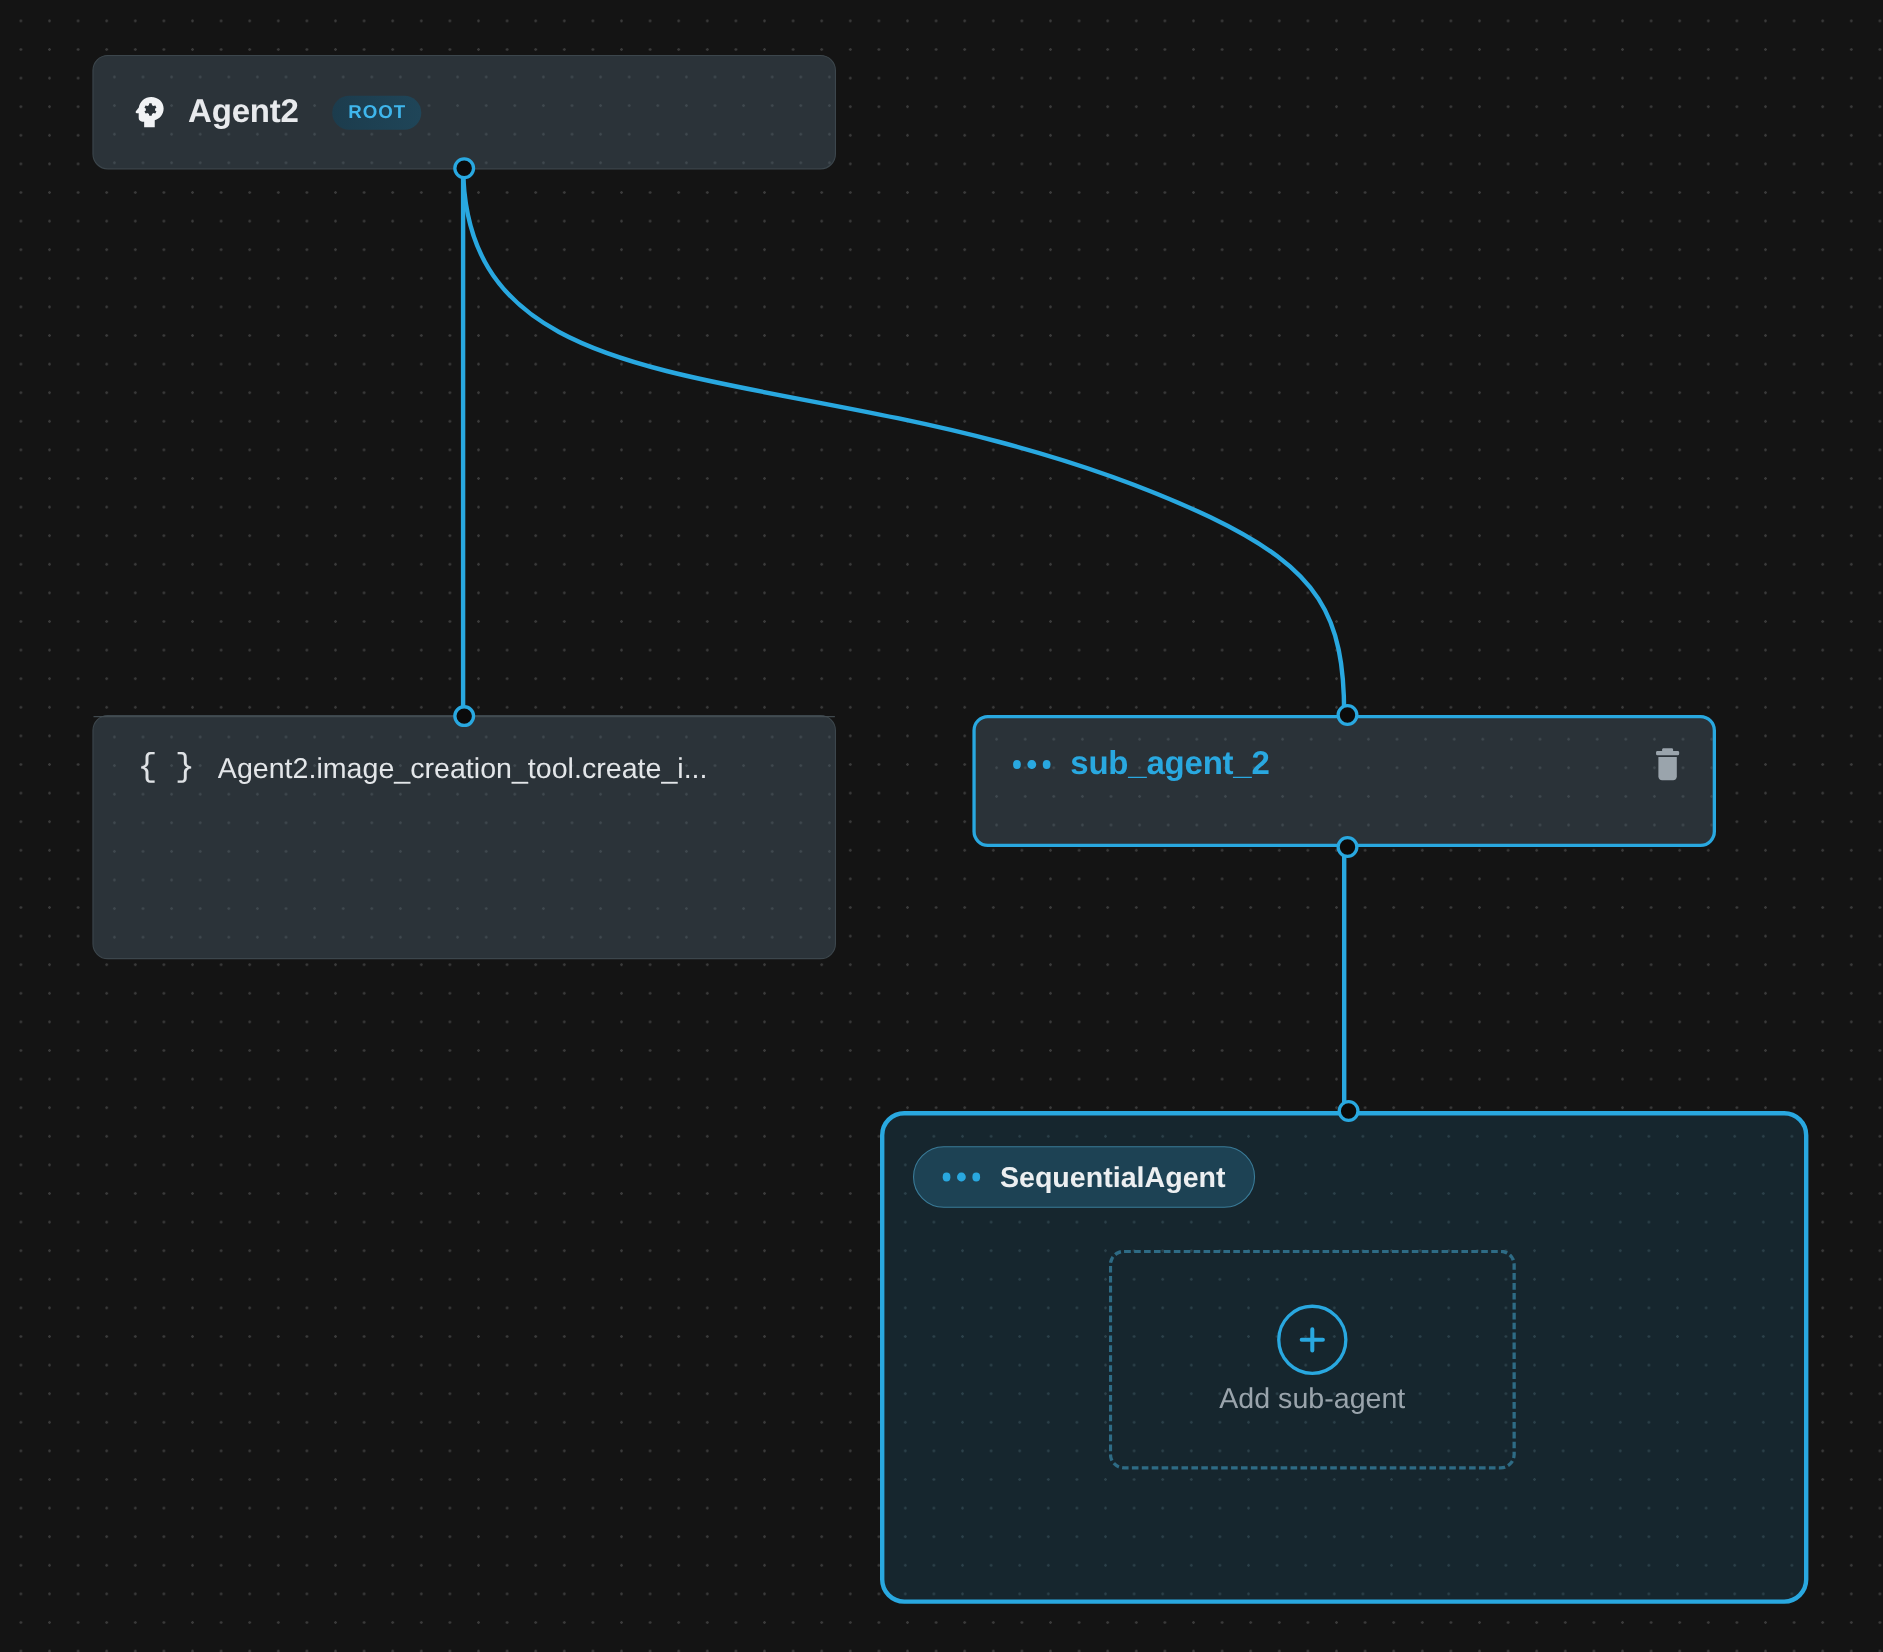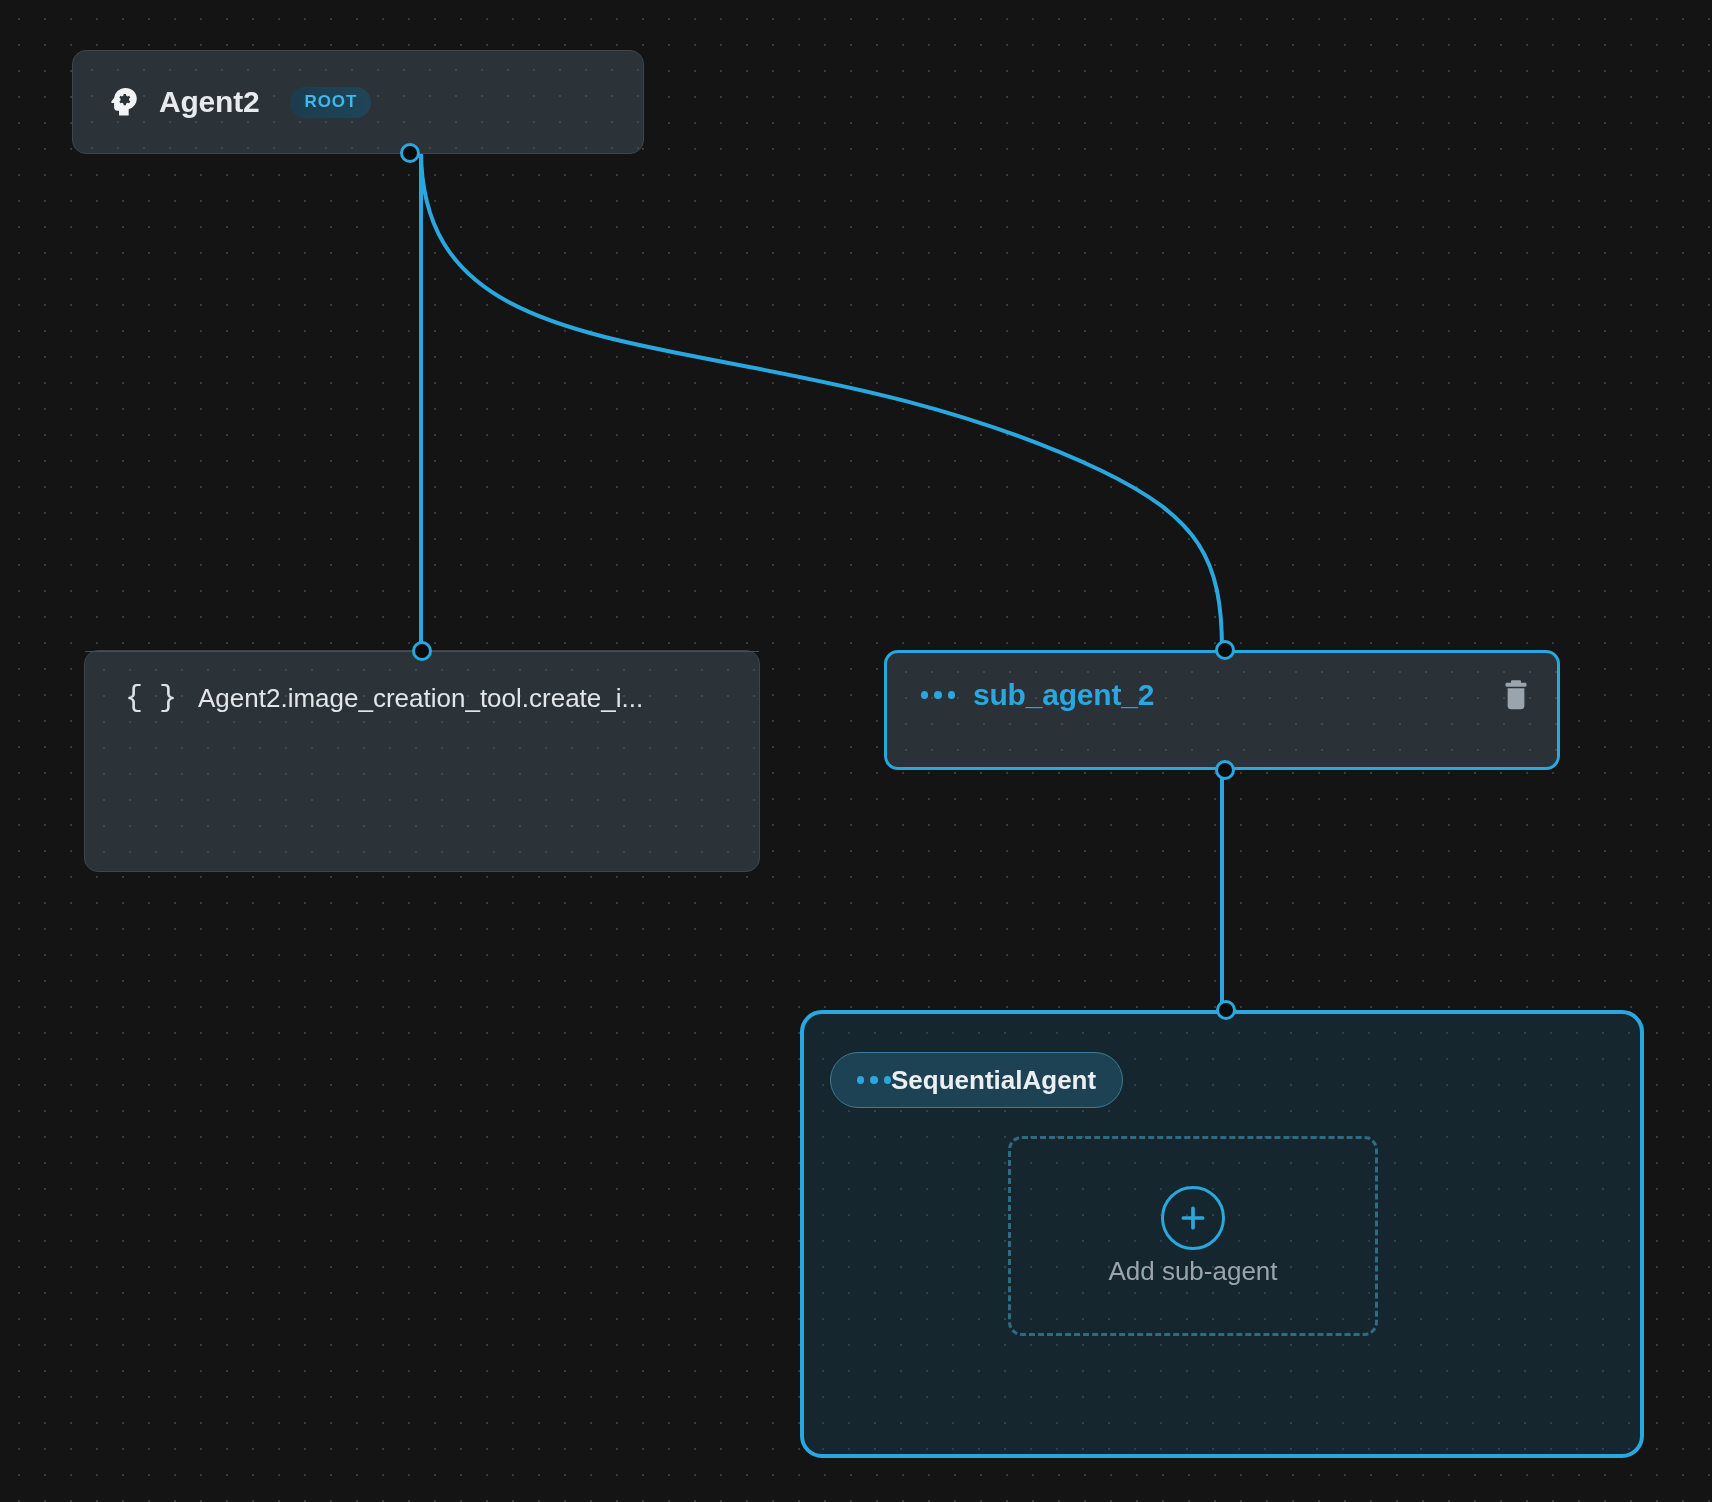--- a/index.html
+++ b/index.html
@@ -115,23 +115,24 @@
     border-radius: 22px;
     border: 4px solid #29a8e0;
     background-color: #16262e;
     background-image: radial-gradient(circle, #2b4049 1.2px, transparent 1.3px);
     background-size: 26px 26px;
     background-position: 6px 6px;
   }
   .group-pill {
     position: absolute;
     left: 26px;
-    top: 38px;
-    display: flex;
-    align-items: center;
+    top: 28px;
+    display: flex;
+    align-items: center;
+    gap: 18px;
     height: 56px;
     padding: 16px 26px;
     border-radius: 999px;
     border: 1px solid #3a7b98;
     background: #1d4254;
   }
   .group-pill-label {
     font-size: 26px;
     font-weight: 700;
     color: #eceff1;
@@ -182,21 +183,21 @@
 
   <svg id="edges" viewBox="0 0 1712 1502" width="1712" height="1502">
 
     <path d="M 421 150 L 421 650" fill="none" stroke="#29a8e0" stroke-width="4"></path>
 
     <path d="M 421 150 C 421 400 760 310 1100 470 C 1200 518 1222 560 1222 650" fill="none" stroke="#29a8e0" stroke-width="4"></path>
 
     <path d="M 1222 770 L 1222 1010" fill="none" stroke="#29a8e0" stroke-width="4"></path>
   </svg>
 
-  <div class="node" style="left:72px; top:50px; width:572px; height:104px;">
+  <div class="node" style="left:84px; top:50px; width:676px; height:104px;">
     <div class="node-header" style="height:102px;">
       <span class="icon icon-head">
         <svg width="34" height="34" viewBox="0 0 24 24">
           <path fill="#f1f3f5" d="M13 2.2c-4.1 0-7.4 3-7.9 6.8L3.2 11.4c-.4.5-.1 1.3.6 1.3H5v3.1c0 1.3 1 2.3 2.3 2.3h1.2v3.5h6.8v-4.4c3.3-1 5.7-4 5.7-7.6 0-4.1-3.4-7.4-8-7.4z"></path>
           <path fill="#2b3339" d="M13.3 6.3l.25 1.18.95.55 1.15-.38.75 1.3-.9.78v1.1l.9.78-.75 1.3-1.15-.38-.95.55-.25 1.18h-1.5l-.25-1.18-.95-.55-1.15.38-.75-1.3.9-.78v-1.1l-.9-.78.75-1.3 1.15.38.95-.55.25-1.18z"></path>
           <circle cx="12.55" cy="10.3" r="1.5" fill="#2b3339"></circle>
         </svg>
       </span>
       <span class="node-title">Agent2</span>
       <span class="badge">ROOT</span>

